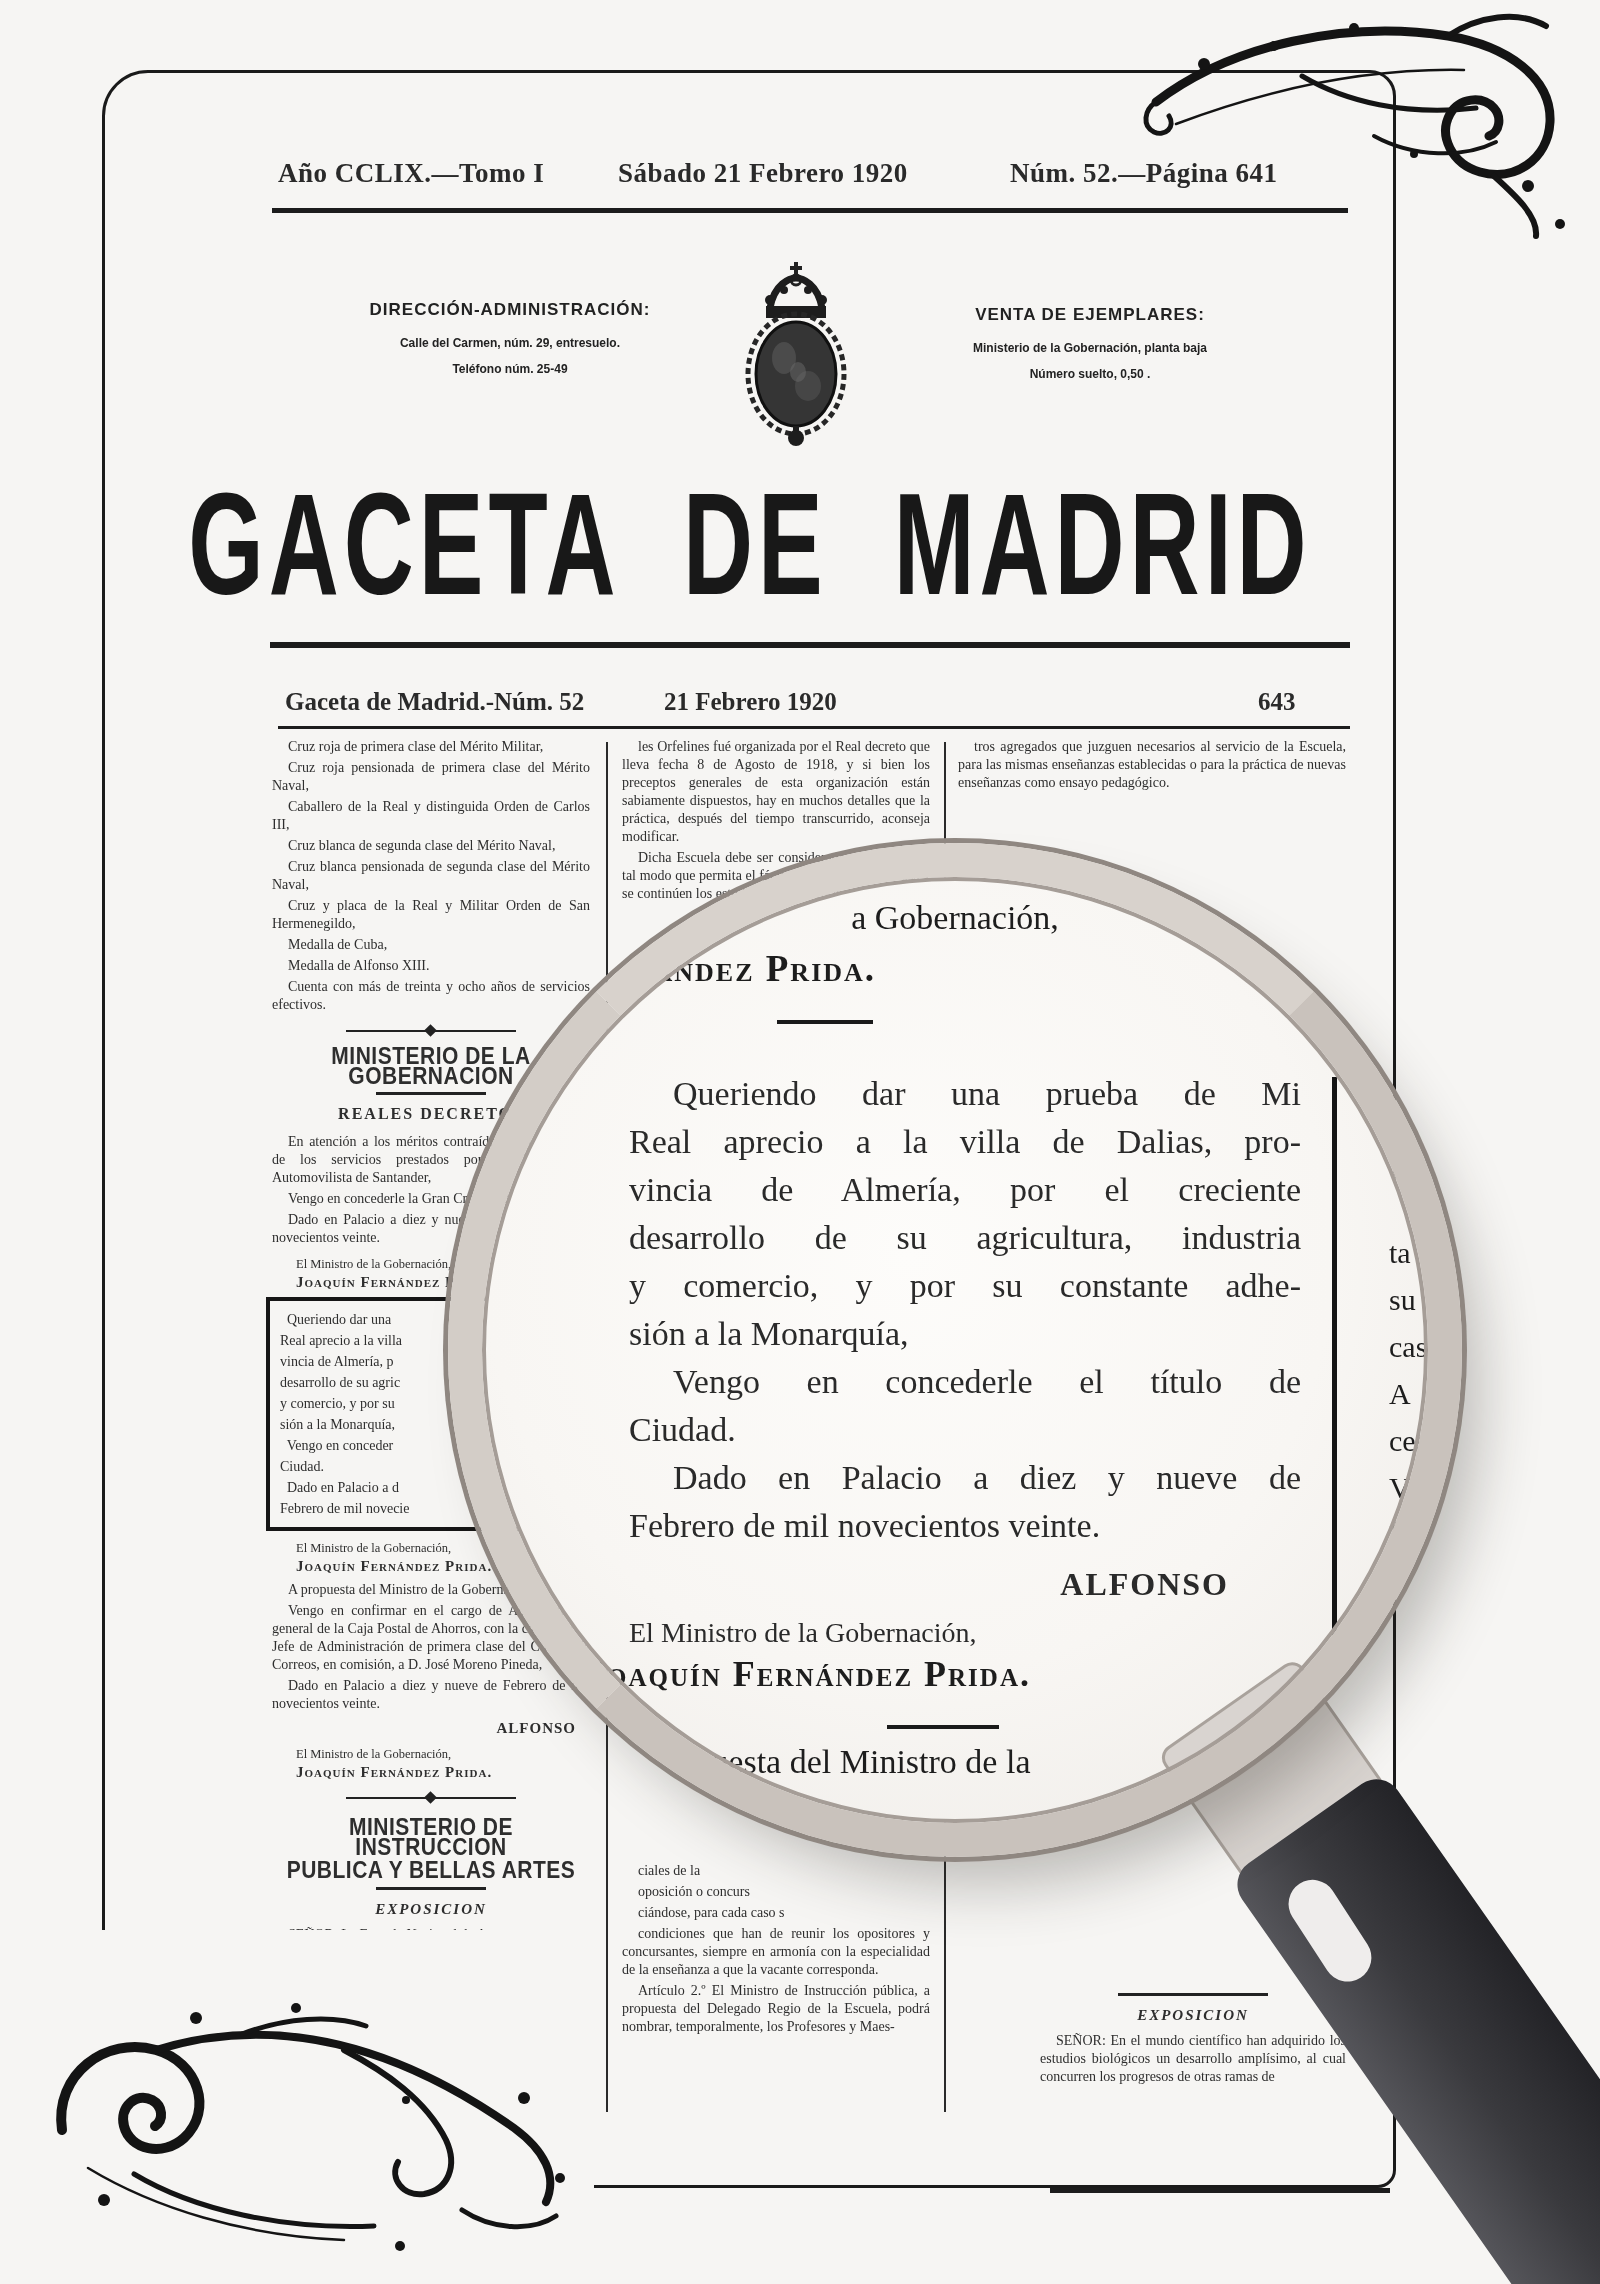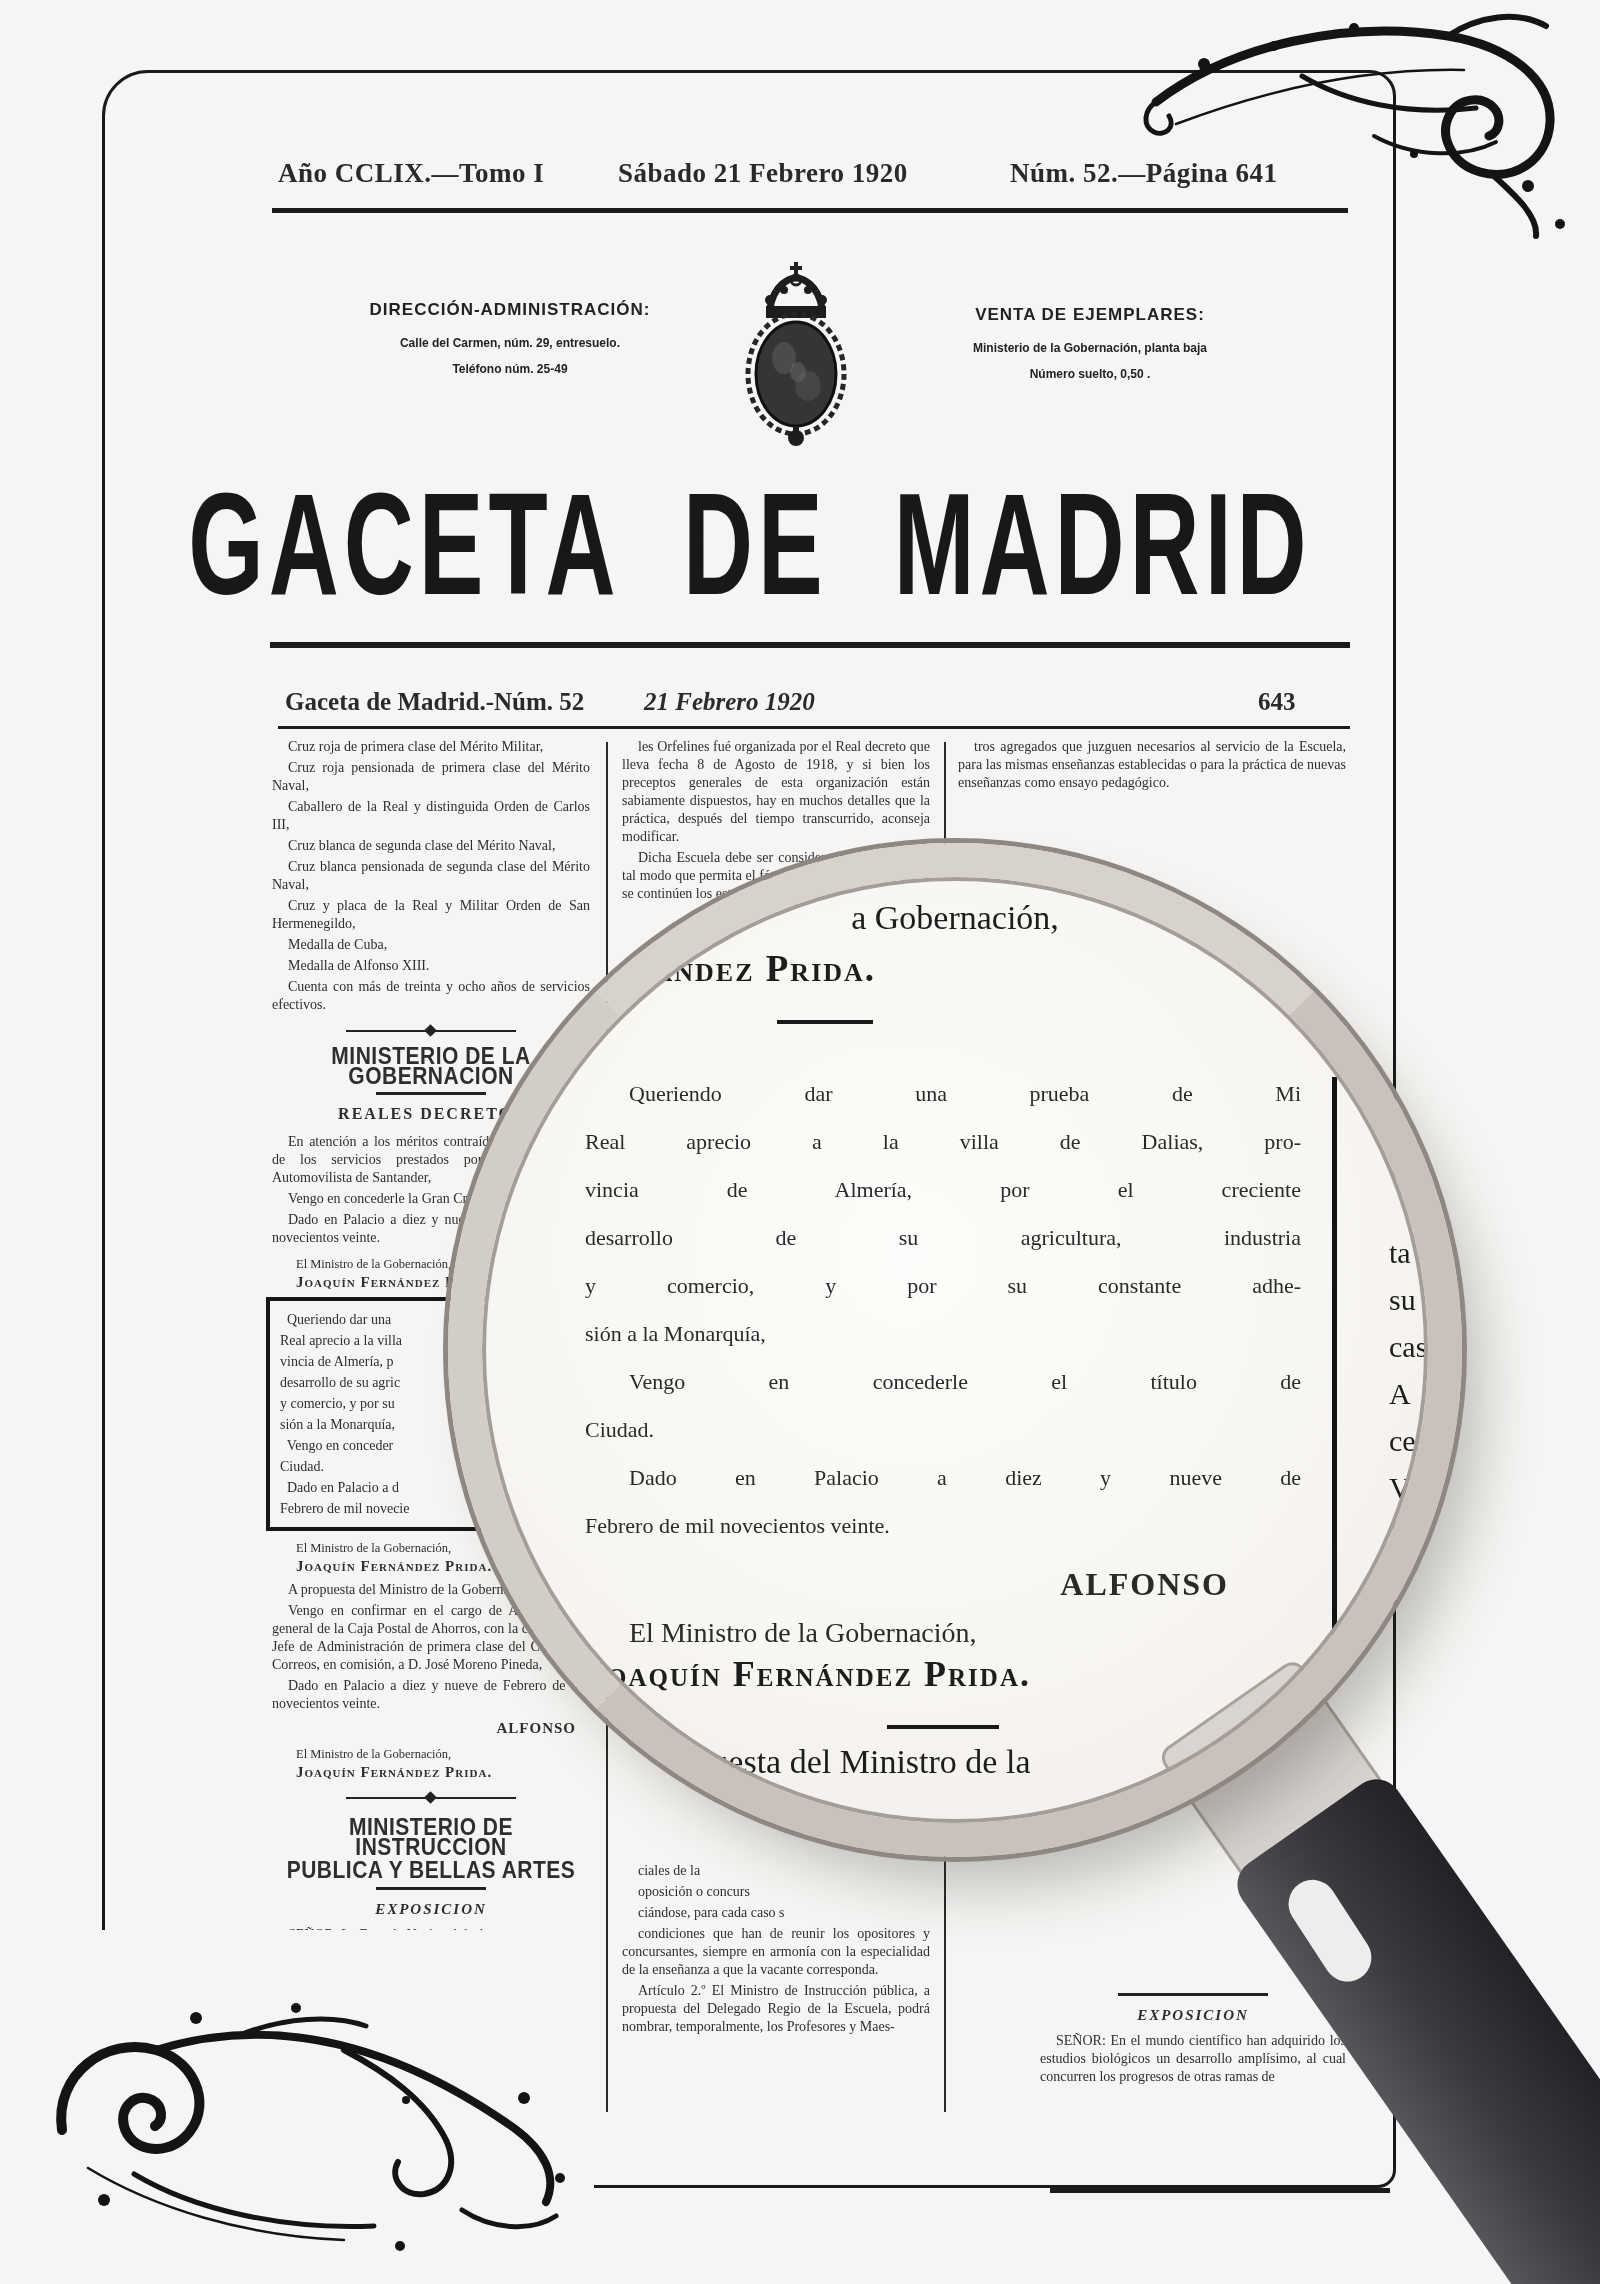--- a/index.html
+++ b/index.html
@@ -47,21 +47,21 @@
               overflow:hidden;z-index:4;
               background:radial-gradient(circle at 45% 40%,#fdfcfa 0%,#f8f6f3 55%,#edeae6 100%);}
   .lens-ring{position:absolute;left:448px;top:843px;width:946px;height:946px;border-radius:50%;
              border:34px solid #c9c2bc;border-top-color:#d8d2cc;border-left-color:#d3cdc7;z-index:6;
              box-shadow:0 0 0 5px #8f8781, inset 0 0 0 4px #a59d97, 30px 40px 60px -12px rgba(40,35,30,.28);}
   .lens-txt{position:absolute;font-size:34px;color:#1d1d1d;filter:blur(.25px);}
   .lens-center{left:0;right:0;text-align:center;}
   .lens-smallcaps{font-variant:small-caps;font-weight:bold;letter-spacing:2px;}
   .lens-divider{position:absolute;height:4px;background:#1a1a1a;}
   .lens-body{position:absolute;left:103px;top:193px;width:716px;}
-  .lens-line{white-space:pre;font-size:22px;line-height:48px;text-align:justify;text-align-last:justify;}
+  .lens-line{white-space:pre;font-size:34px;line-height:48px;text-align:justify;text-align-last:justify;margin-left:44px;}
   .lens-line.indent{padding-left:44px;}
   .lens-line.end{text-align-last:left;}
   .lens-alfonso{margin-top:16px;text-align:right;padding-right:72px;font-size:32px;
                 font-weight:bold;letter-spacing:2px;}
   .lens-role{margin:14px 0 0 44px;font-size:28px;}
   .lens-vrule{position:absolute;left:850px;top:200px;width:5px;height:620px;background:#141414;}
   .lens-frag{position:absolute;left:867px;top:258px;font-size:30px;line-height:47px;
              color:#1d1d1d;white-space:pre;margin-left:40px;}
   
   .handle{position:absolute;left:1155px;top:1745px;width:190px;height:900px;
@@ -117,21 +117,21 @@
   <div class="mast" style="left:900px;top:305px;width:380px;">
     <div class="t">VENTA DE EJEMPLARES:</div>
     <div class="l">Ministerio de la Gobernación, planta baja</div>
     <div class="l">Número suelto, 0,50 .</div>
   </div>
 
   <div class="title">GACETA DE MADRID</div>
   <div class="rule" style="left:270px;top:642px;width:1080px;height:6px;"></div>
 
   <div class="subhdr" style="left:285px;top:688px;">Gaceta de Madrid.-Núm. 52</div>
-  <div class="subhdr" style="left:644px;top:688px;font-style:italic;">21 Febrero 1920</div>
+  <div class="subhdr" style="left:664px;top:688px;">21 Febrero 1920</div>
   <div class="subhdr" style="left:1258px;top:688px;">643</div>
   <div class="rule" style="left:278px;top:726px;width:1072px;height:3px;"></div>
 
   <div class="colrule" style="left:606px;top:742px;height:1370px;"></div>
   <div class="colrule" style="left:944px;top:742px;height:1370px;"></div>
 
   <div class="col" style="left:272px;top:738px;width:318px;">
     <div>
         <p class="np">Cruz roja de primera clase del Mérito Militar,</p>
         <p class="np">Cruz roja pensionada de primera clase del Mérito Naval,</p>

